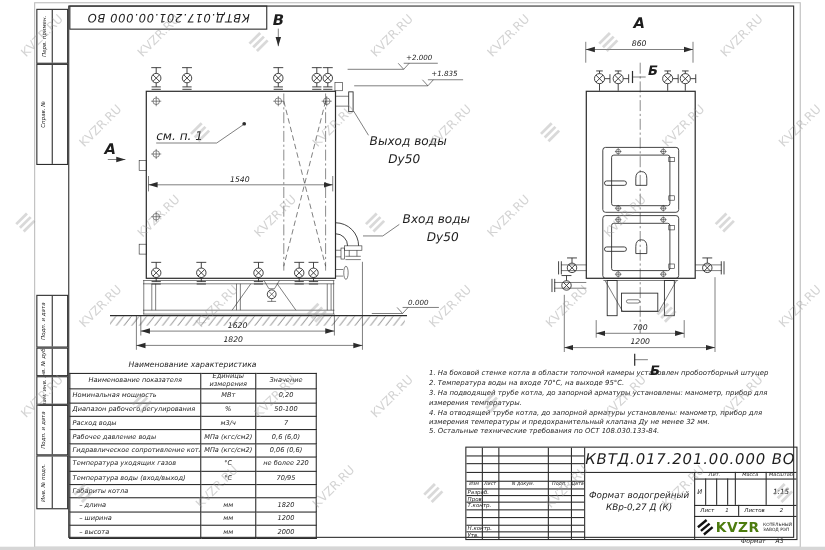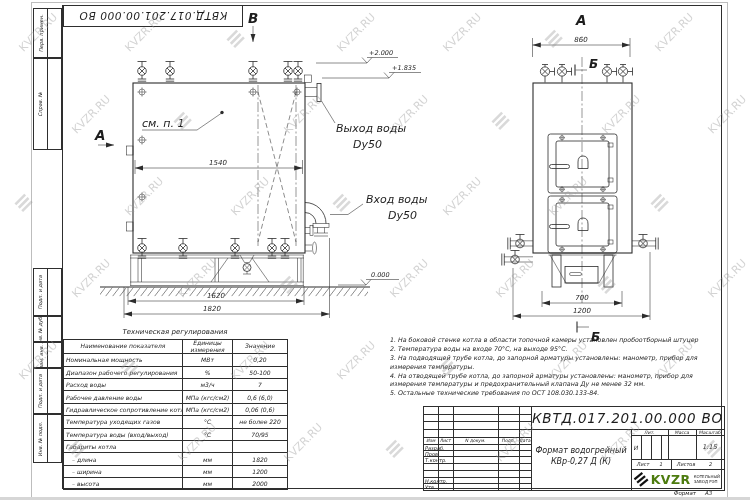--- a/index.html
+++ b/index.html
@@ -398,21 +398,21 @@
         <text x="582" y="313" class="dm">1200</text>
       </g>
       <g>
         <line x1="577" y1="321.5" x2="577" y2="332.5" class="s1"></line>
         <line x1="577" y1="327" x2="589" y2="327" class="s2"></line>
         <text x="591" y="341" class="t12">Б</text>
       </g>
     </g>
   </svg>
 
-  <div class="abs" id="tbl-title">Техническая регулирования</div>
+  <div class="abs" id="tbl-title">Наименование характеристика</div>
   <table id="techtbl">
     <colgroup>
         <col style="width:119px">
         <col style="width:50px">
         <col style="width:55px">
       </colgroup>
     <tbody>
         <tr class="hdr">
       <th>Наименование показателя</th>
       <th class="c">Единицы измерения</th>

